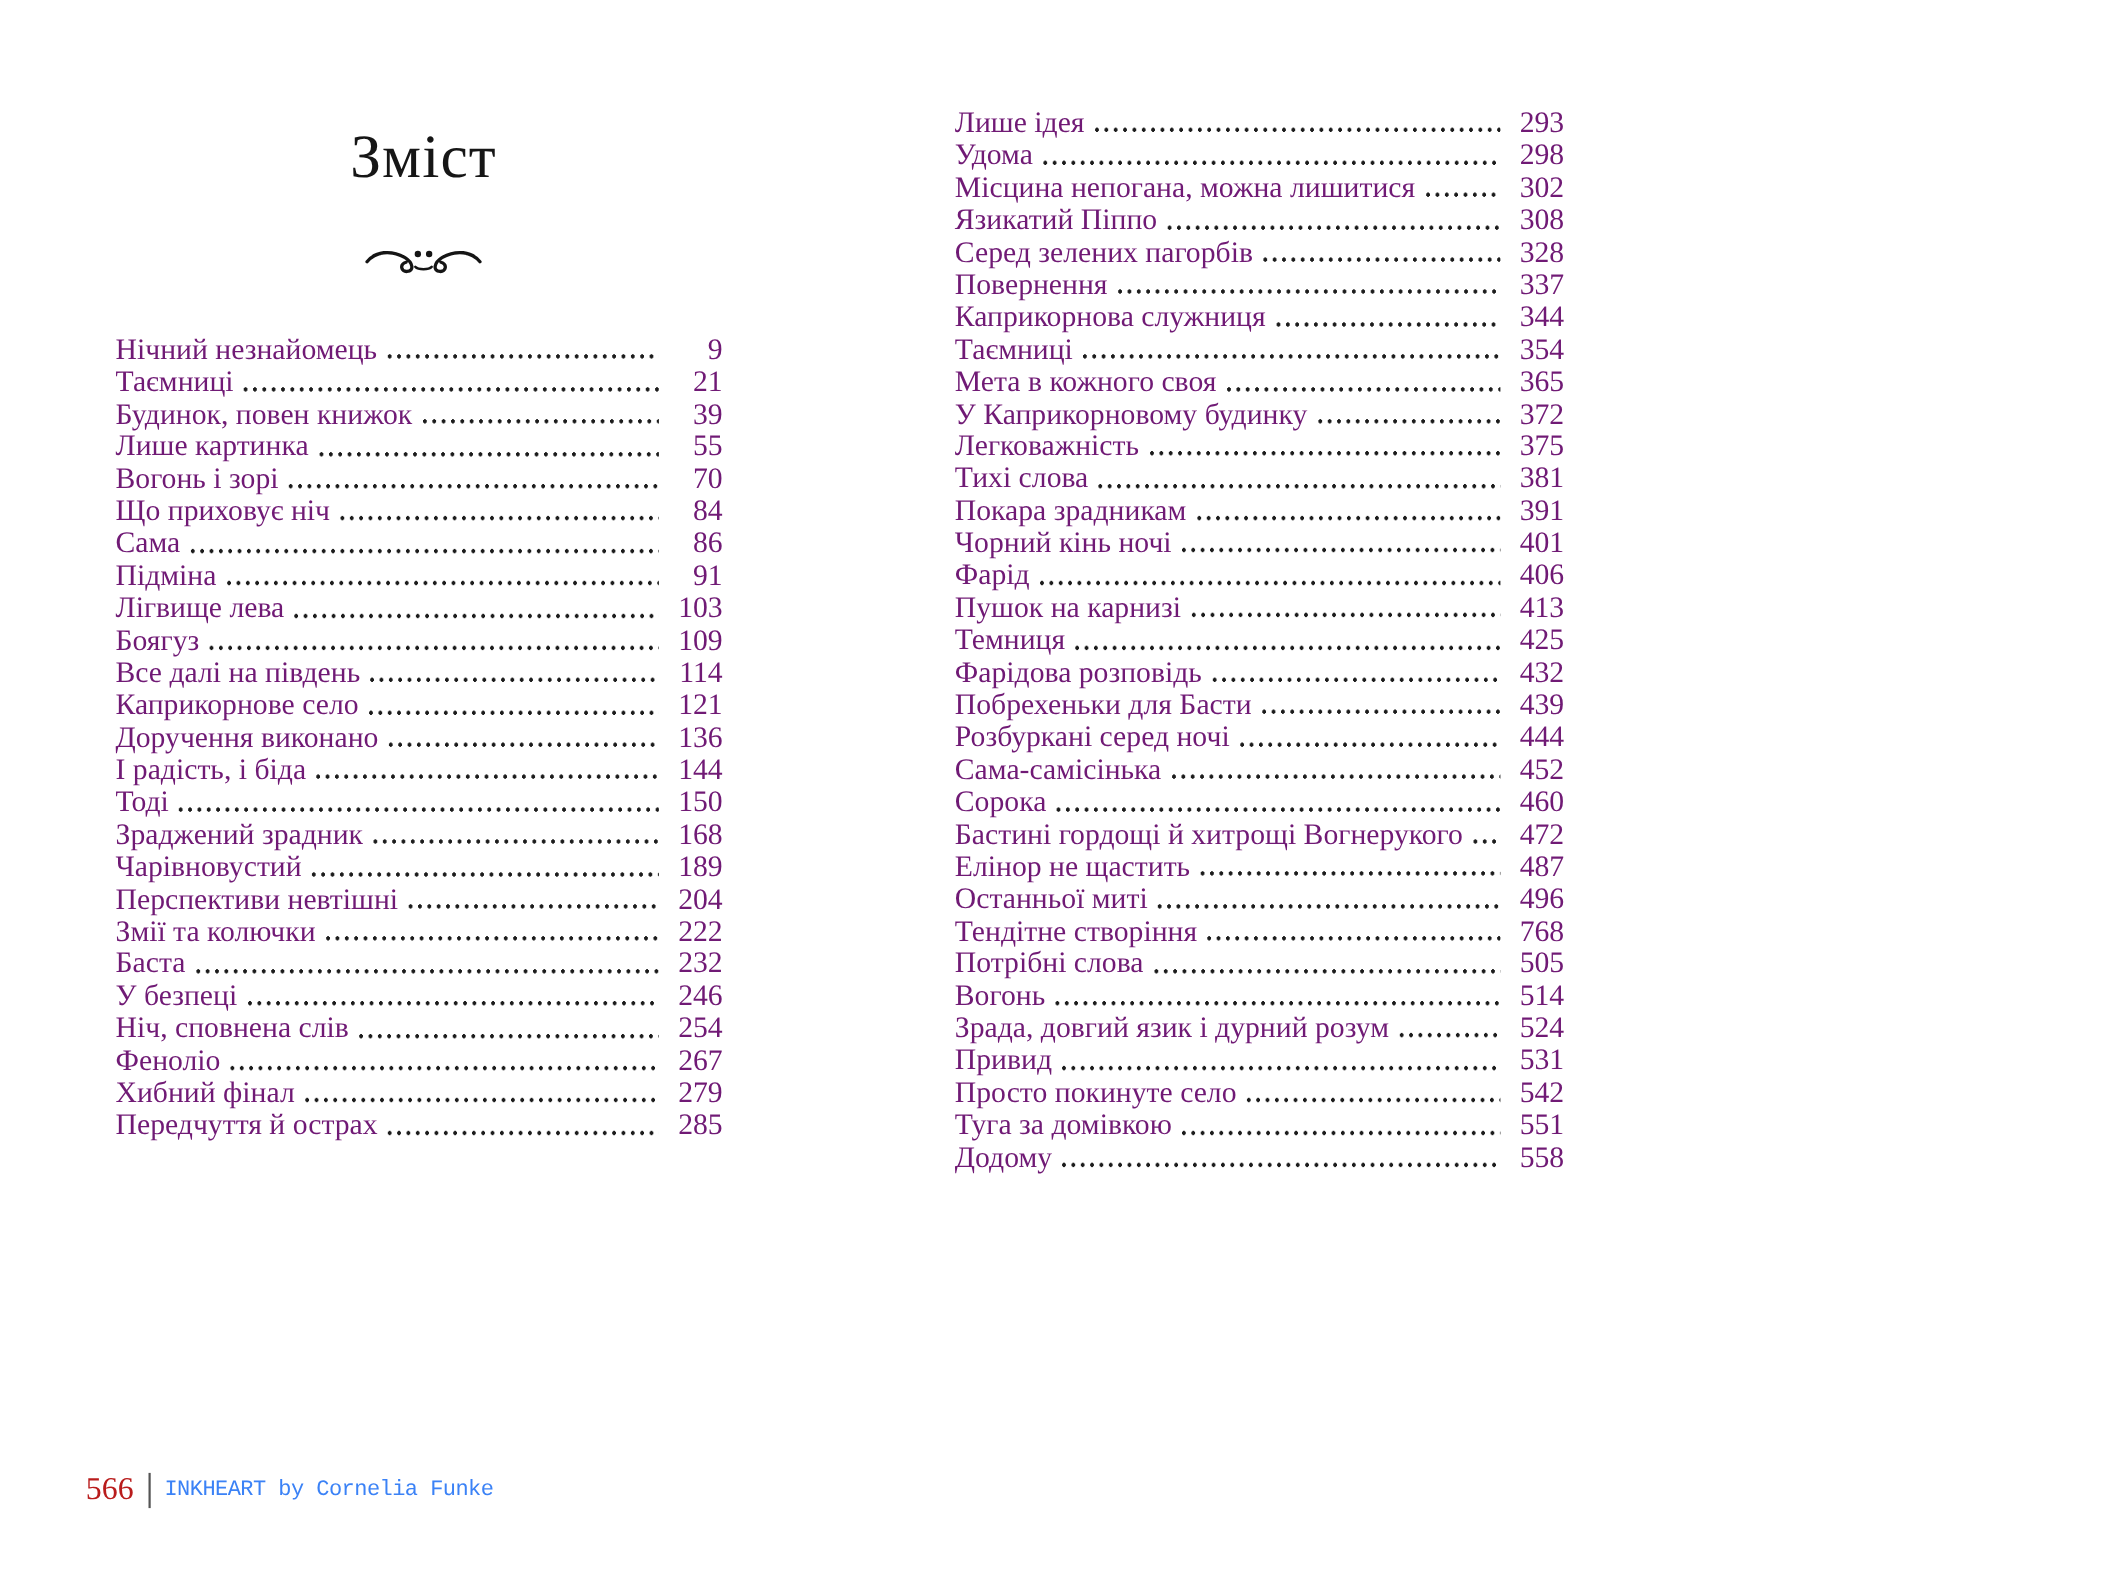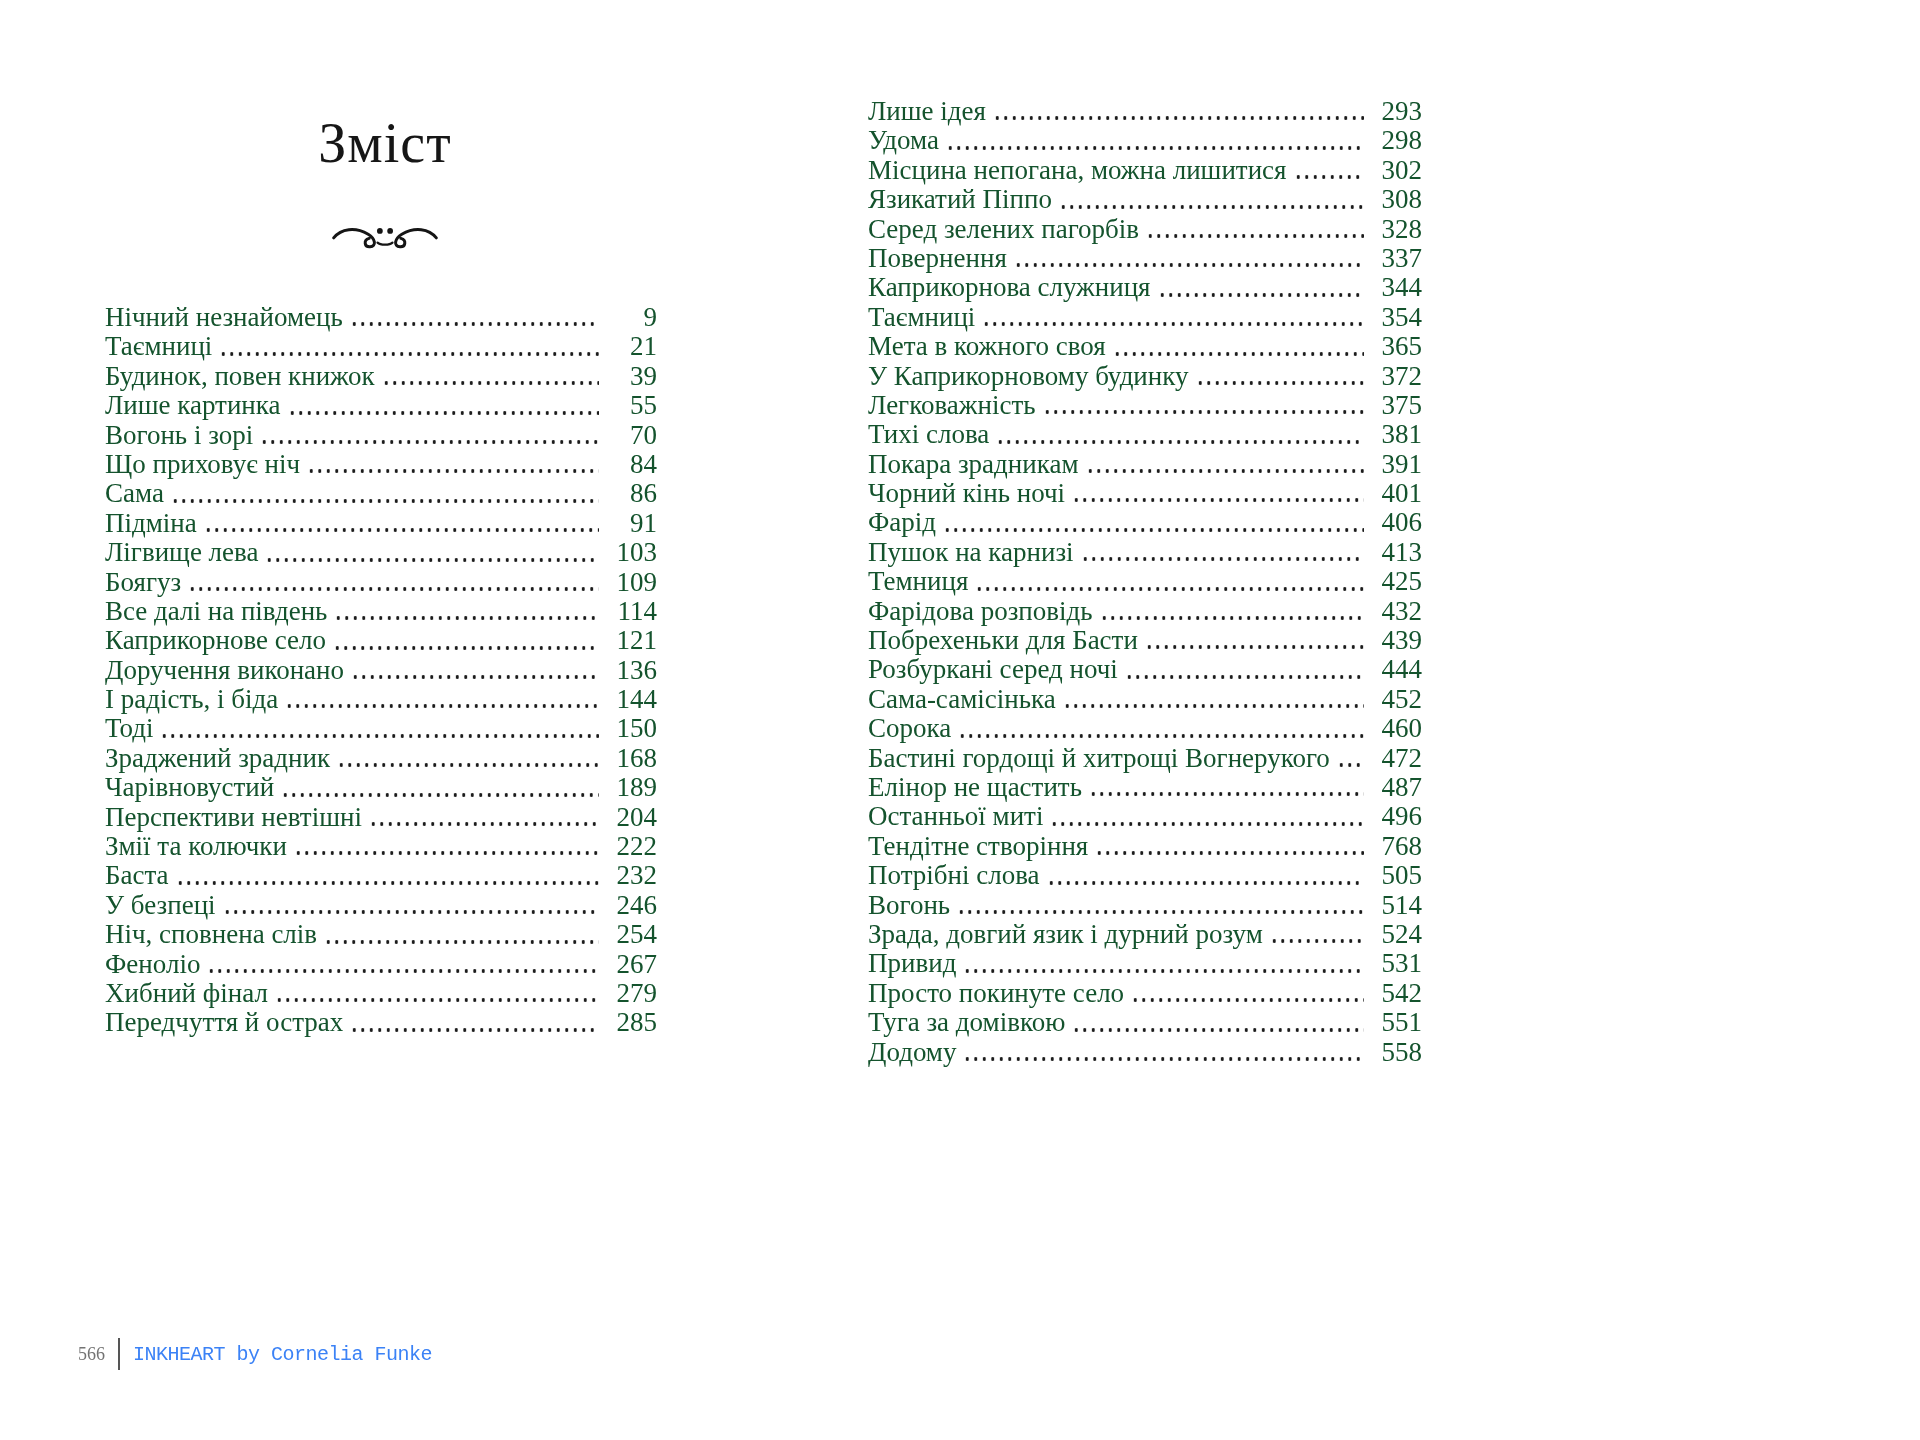--- a/index.html
+++ b/index.html
@@ -36,21 +36,21 @@
   .ornament-wrap {
     position: absolute;
     left: 105px;
     top: 218px;
     width: 560px;
     text-align: center;
   }
   .toc-col {
     position: absolute;
     font-size: 27px;
-    color: #14532d;
+    color: #701a75;
   }
   #left-column {
     left: 105px;
     top: 303px;
     width: 552px;
   }
   #right-column {
     left: 868px;
     top: 97px;
     width: 554px;
@@ -81,22 +81,22 @@
   }
   .footer {
     position: absolute;
     left: 78px;
     top: 1338px;
     display: flex;
     align-items: center;
     gap: 13px;
   }
   .footer-page-number {
-    font-size: 18px;
-    color: #737373;
+    font-size: 29px;
+    color: #b91c1c;
   }
   .footer-divider {
     width: 2px;
     height: 32px;
     background: #555;
   }
   .footer-book-credit {
     font-family: "Liberation Mono", "DejaVu Sans Mono", monospace;
     font-size: 20px;
     letter-spacing: -0.5px;

